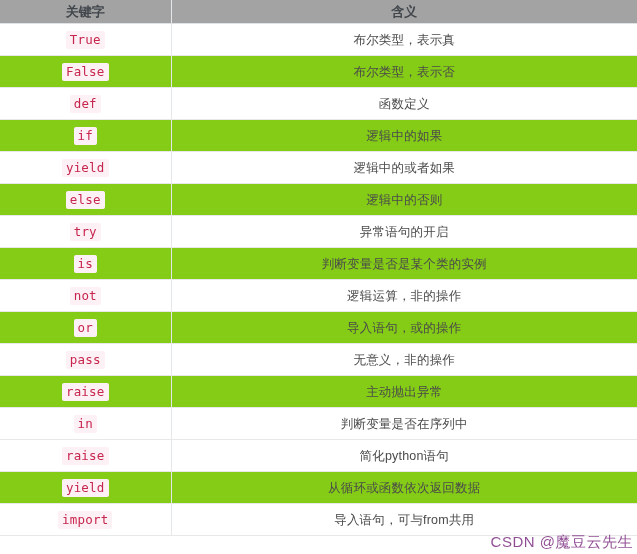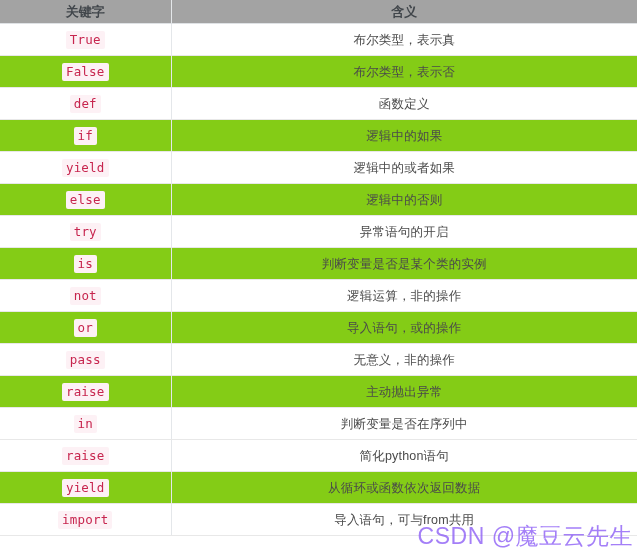--- a/index.html
+++ b/index.html
@@ -74,22 +74,22 @@
   .meaning {
     font-size: 12.5px;
     color: #4a4a4a;
     letter-spacing: 0.2px;
   }
 
   #watermark {
     position: absolute;
     right: 4px;
     bottom: 2px;
-    font-size: 23px;
-    color: #8b5cf6;
+    font-size: 15px;
+    color: #701a75;
     opacity: 0.78;
     white-space: nowrap;
     letter-spacing: 0.5px;
     pointer-events: none;
     font-family: "Liberation Sans", "DejaVu Sans", sans-serif;
   }
 </style>
 </head>
 <body>
 

